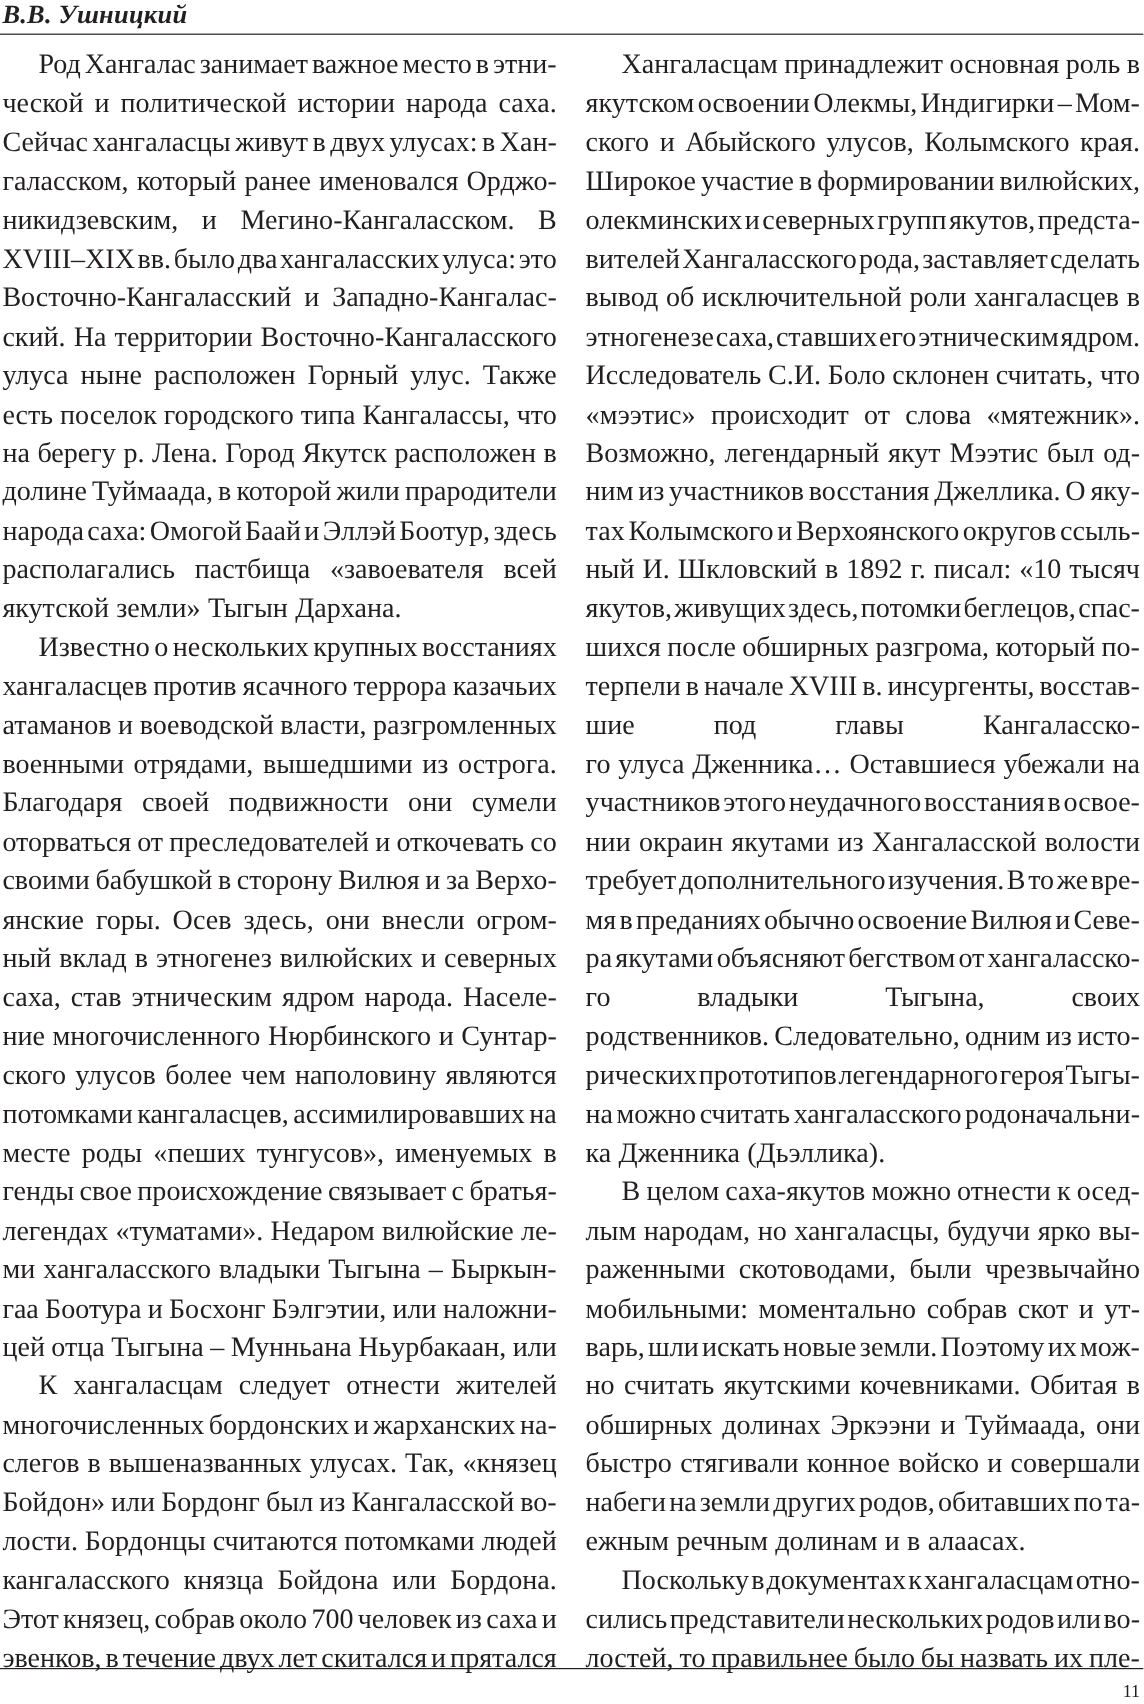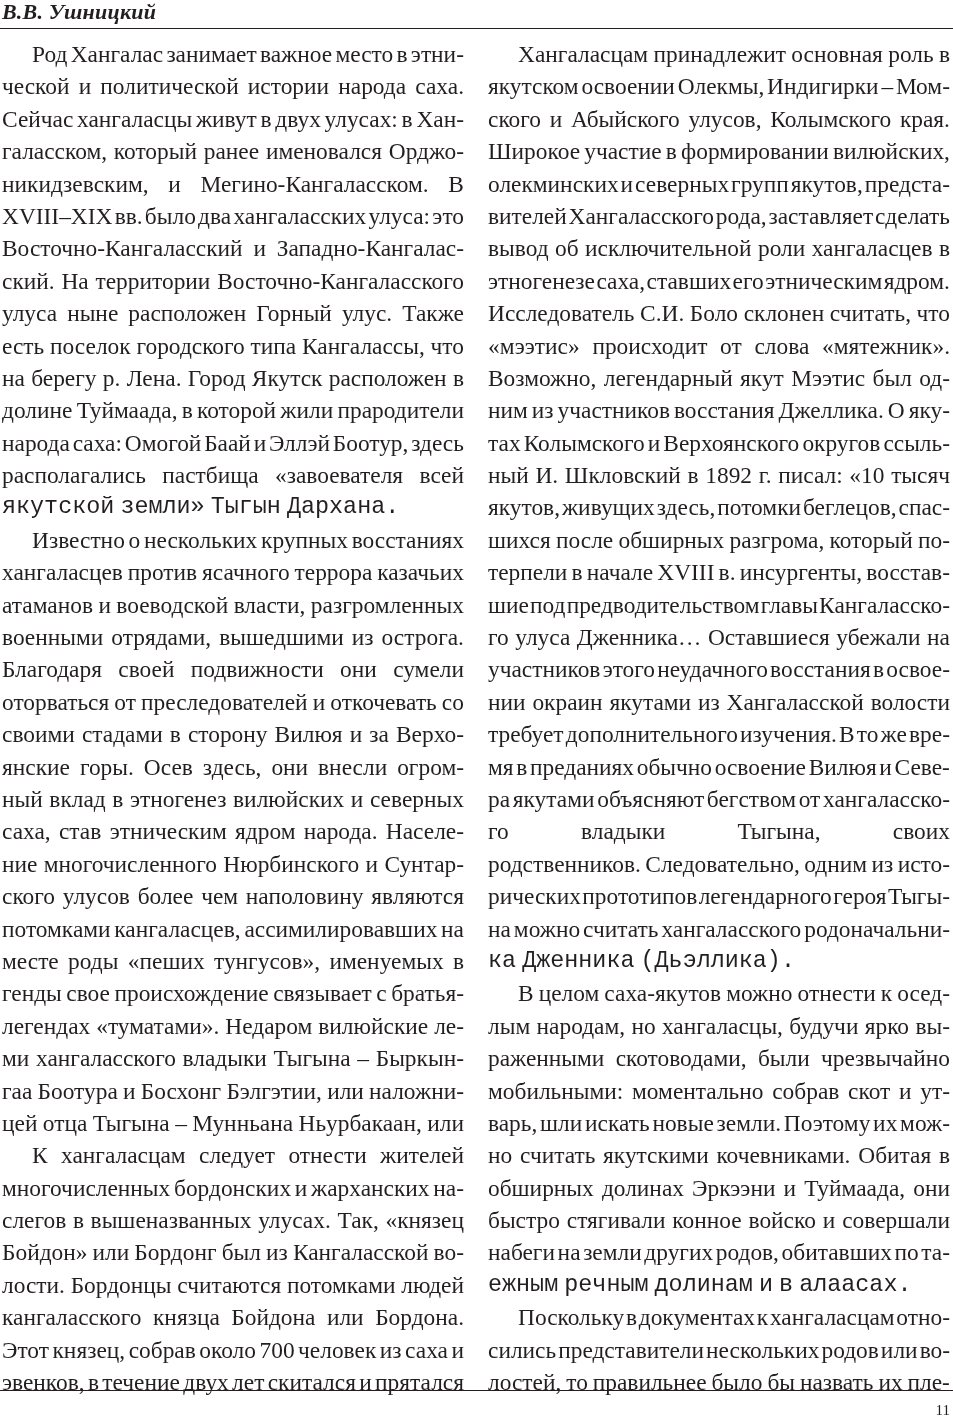--- a/index.html
+++ b/index.html
@@ -13,21 +13,21 @@
     .column { position: absolute; top: 38px; width: 462px; font-size: 23.4px; line-height: 32.4px;
               text-align: justify; hyphens: manual; }
     .col-left { left: 2px; }
     .col-right { left: 488px; }
     .line { display: block; text-align: justify; text-align-last: justify; white-space: nowrap;
             height: 32.4px; overflow: visible; }
     .line.last { text-align-last: left; }
     .line.indent { padding-left: 30px; }
     
     .line { display: flex; justify-content: space-between; }
-    .line.last { justify-content: flex-start; gap: 0.26em; font-family: Liberation Mono, monospace; }
+    .line.last { justify-content: flex-start; gap: 0.26em; }
     .line span.w { white-space: pre; }
   </style>
 </head>
 <body>
 
 <div class="running-head">В.В. Ушницкий</div>
 <div class="rule-top"></div>
 
 <div class="column col-left">
     <div class="line indent">
@@ -184,21 +184,21 @@
     <div class="line">
       <span class="w">оторваться</span>
       <span class="w">от</span>
       <span class="w">преследователей</span>
       <span class="w">и</span>
       <span class="w">откочевать</span>
       <span class="w">со</span>
     </div>
     <div class="line">
       <span class="w">своими</span>
-      <span class="w">стадами</span>
+      <span class="w">бабушкой</span>
       <span class="w">в</span>
       <span class="w">сторону</span>
       <span class="w">Вилюя</span>
       <span class="w">и</span>
       <span class="w">за</span>
       <span class="w">Верхо-</span>
     </div>
     <div class="line">
       <span class="w">янские</span>
       <span class="w">горы.</span>
@@ -496,21 +496,20 @@
       <span class="w">в</span>
       <span class="w">начале</span>
       <span class="w">XVIII</span>
       <span class="w">в.</span>
       <span class="w">инсургенты,</span>
       <span class="w">восстав-</span>
     </div>
     <div class="line">
       <span class="w">шие</span>
       <span class="w">под</span>
-      <span class="w">предводительством</span>
       <span class="w">главы</span>
       <span class="w">Кангаласско-</span>
     </div>
     <div class="line">
       <span class="w">го</span>
       <span class="w">улуса</span>
       <span class="w">Дженника…</span>
       <span class="w">Оставшиеся</span>
       <span class="w">убежали</span>
       <span class="w">на</span>

